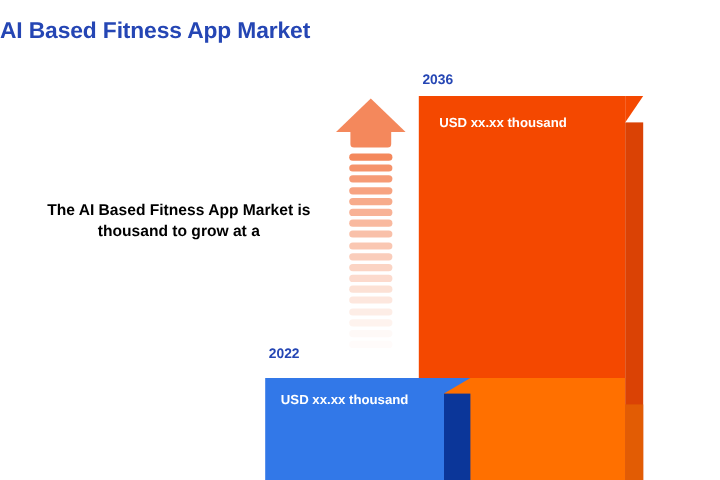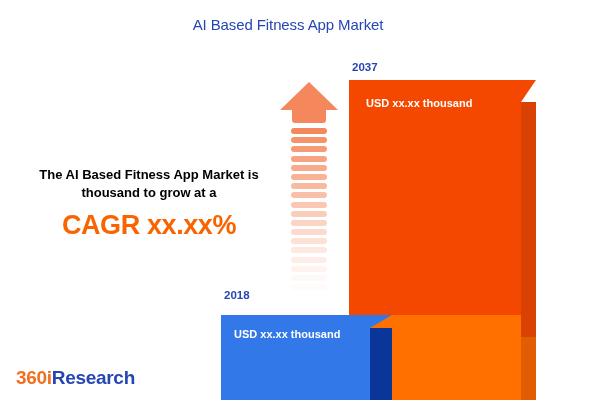--- a/index.html
+++ b/index.html
@@ -22,23 +22,22 @@
     background: #ffffff;
     overflow: hidden;
   }
 
   
   #title {
     position: absolute;
     left: 0;
     top: 16px;
     width: 576px;
-    text-align: center;
-    font-size: 15px;
-    font-weight: normal;
+    font-size: 19px;
+    font-weight: bold;
     color: #2546b4;
     letter-spacing: -0.1px;
   }
 
   
   #statement {
     position: absolute;
     left: 18px;
     top: 166px;
     width: 262px;
@@ -220,21 +219,20 @@
 </style>
 </head>
 <body>
 
 <div id="canvas">
 
   <div id="title">AI Based Fitness App Market</div>
 
   <div id="statement">
     <div id="statement-line">The AI Based Fitness App Market is thousand to grow at a</div>
-    <div id="cagr">CAGR xx.xx%</div>
   </div>
 
   <div id="arrow">
     <div id="arrow-head">
       <div class="tri"></div>
       <div class="neck"></div>
     </div>
     <div id="arrow-bars">
         <div class="abar" style="background: rgb(244, 136, 92); opacity: 1;"></div>
         <div class="abar" style="background: rgb(244, 136, 92); opacity: 0.91;"></div>
@@ -257,28 +255,25 @@
       </div>
   </div>
 
   <div class="bar3d" id="bar-2032">
     <div class="face"></div>
     <div class="face-lower"></div>
     <div class="chamfer"></div>
     <div class="side"></div>
     <div class="side-lower"></div>
   </div>
-  <div class="bar-label" style="left:352px; top:61px;">2037</div>
+  <div class="bar-label" style="left:352px; top:61px;">2036</div>
   <div class="bar-value" style="left:366px; top:97px;">USD xx.xx thousand</div>
 
   <div class="bar3d" id="bar-2024">
     <div class="face"></div>
     <div class="chamfer"></div>
     <div class="side"></div>
   </div>
-  <div class="bar-label" style="left:224px; top:289px;">2018</div>
+  <div class="bar-label" style="left:224px; top:289px;">2022</div>
   <div class="bar-value" style="left:234px; top:328px;">USD xx.xx thousand</div>
 
-  <div id="logo">
-    <span class="logo-orange">360i</span><span class="logo-blue">Research</span>
-  </div>
 
 </div>
 
 </body></html>

